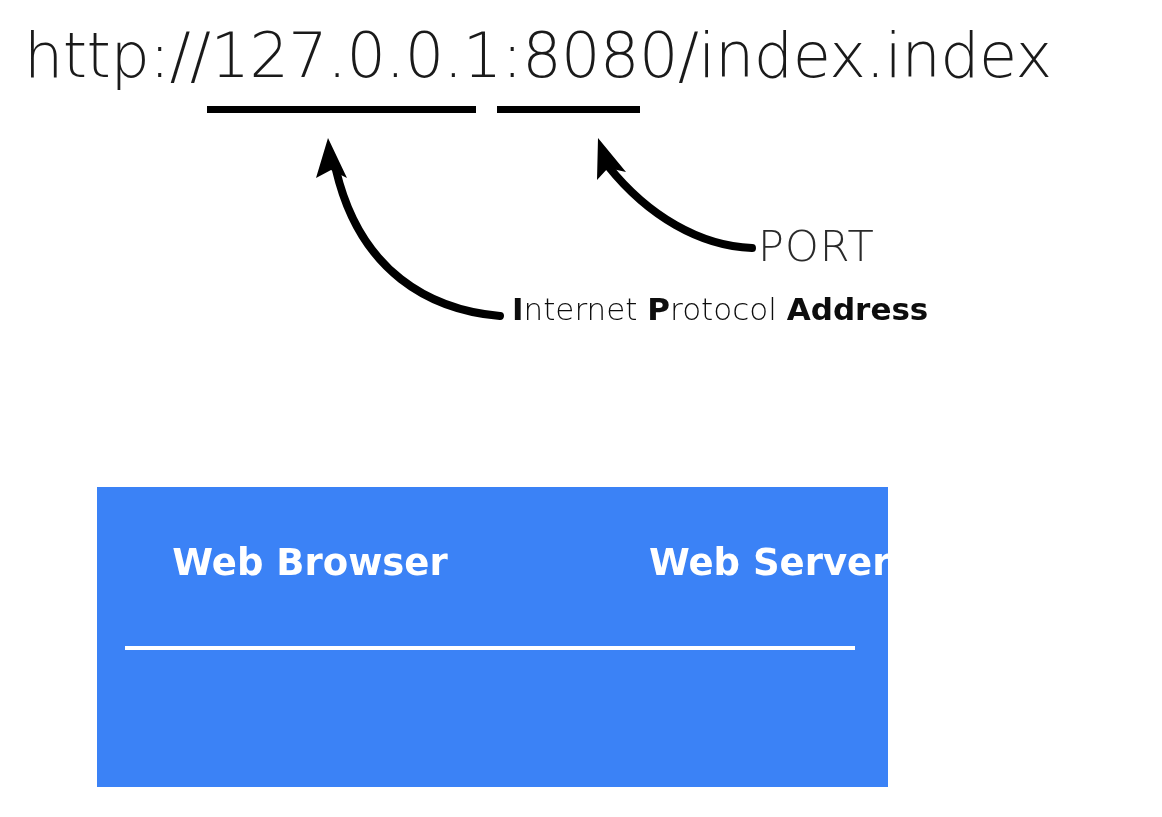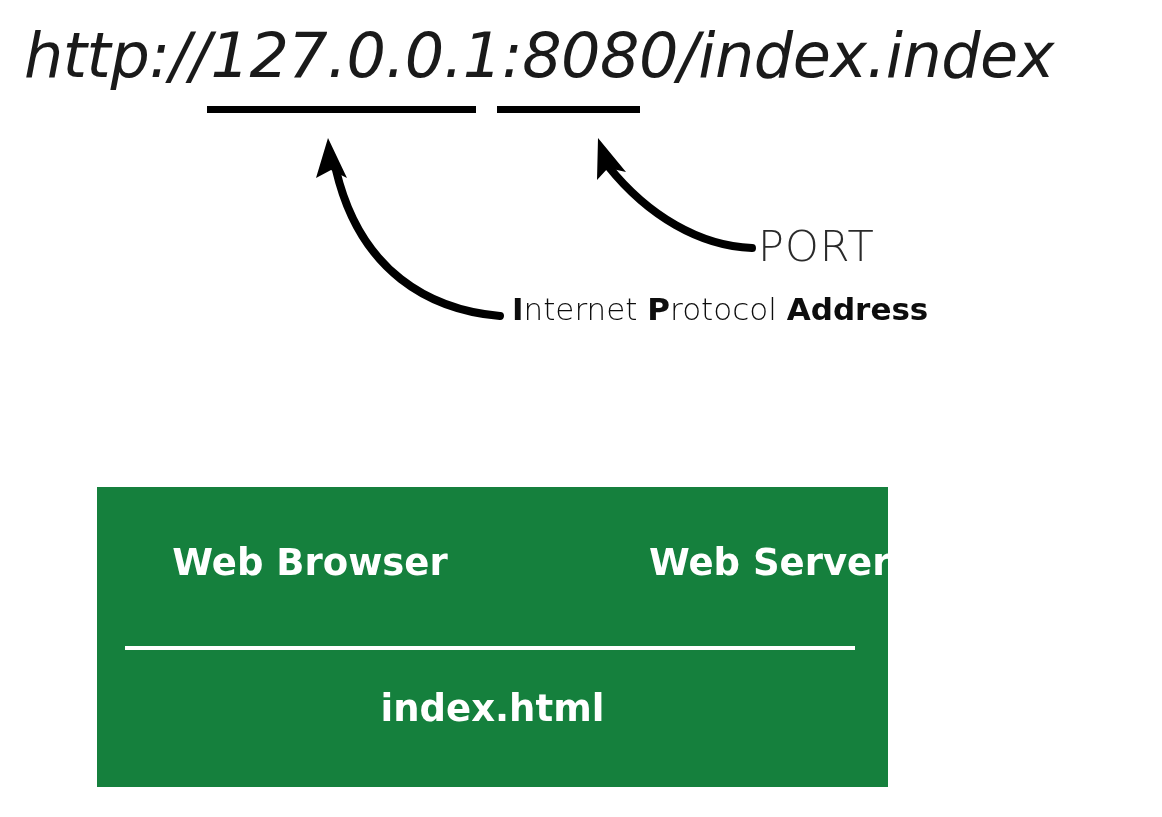--- a/index.html
+++ b/index.html
@@ -21,21 +21,21 @@
     position: absolute;
     left: 24px;
     top: 20px;
     font-size: 62px;
     line-height: 1.15;
     font-weight: 300;
     color: #1a1a1a;
     letter-spacing: -0.5px;
     white-space: nowrap;
   }
-  #url-line span { font-weight: 300; font-style: italic; }
+  #url-line span { font-weight: 300; }
 
   
   .seg-underline {
     position: absolute;
     height: 7px;
     background: #000000;
   }
   #underline-ip   { left: 207px; top: 106px; width: 269px; }
   #underline-port { left: 497px; top: 106px; width: 143px; }
 
@@ -71,21 +71,21 @@
   #ip-label .thin { font-weight: 300; }
   #ip-label .bold { font-weight: 700; }
 
   
   #diagram-box {
     position: absolute;
     left: 97px;
     top: 487px;
     width: 791px;
     height: 300px;
-    background: #15803d;
+    background: #3b82f6;
   }
   .box-row-top {
     position: absolute;
     left: 0; top: 0;
     width: 100%;
     height: 161px;
   }
   #label-web-browser {
     position: absolute;
     left: 63px;
@@ -155,14 +155,13 @@
 <div id="ip-label">
   <span class="bold">I</span><span class="thin">nternet </span><span class="bold">P</span><span class="thin">rotocol </span><span class="bold">Address</span>
 </div>
 
 <div id="diagram-box">
   <div class="box-row-top">
     <div id="label-web-browser">Web Browser</div>
     <div id="label-web-server">Web Server</div>
   </div>
   <div id="box-divider"></div>
-  <div id="label-index-html">index.html</div>
 </div>
 
 </body></html>

